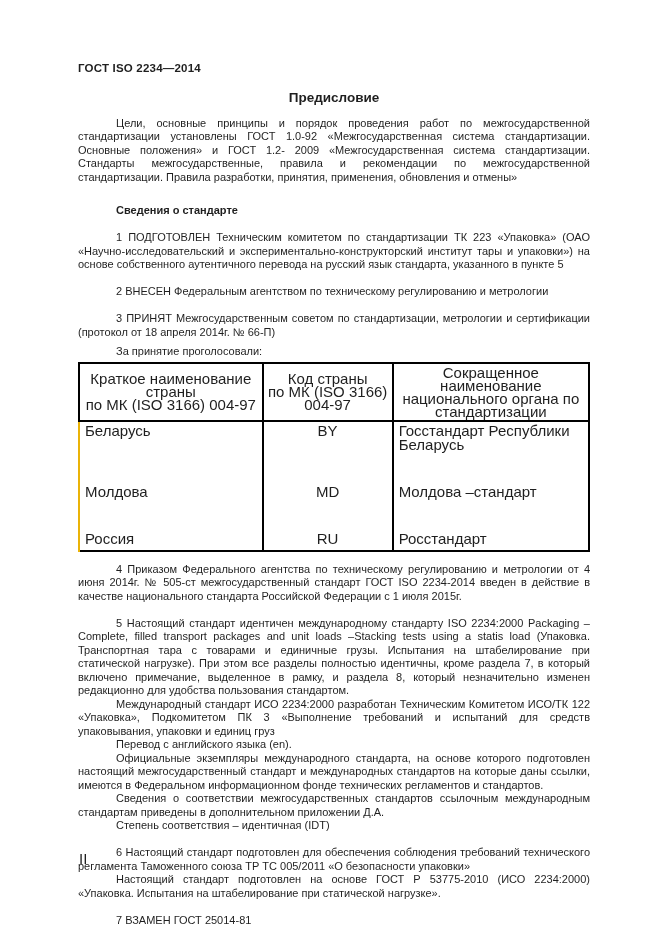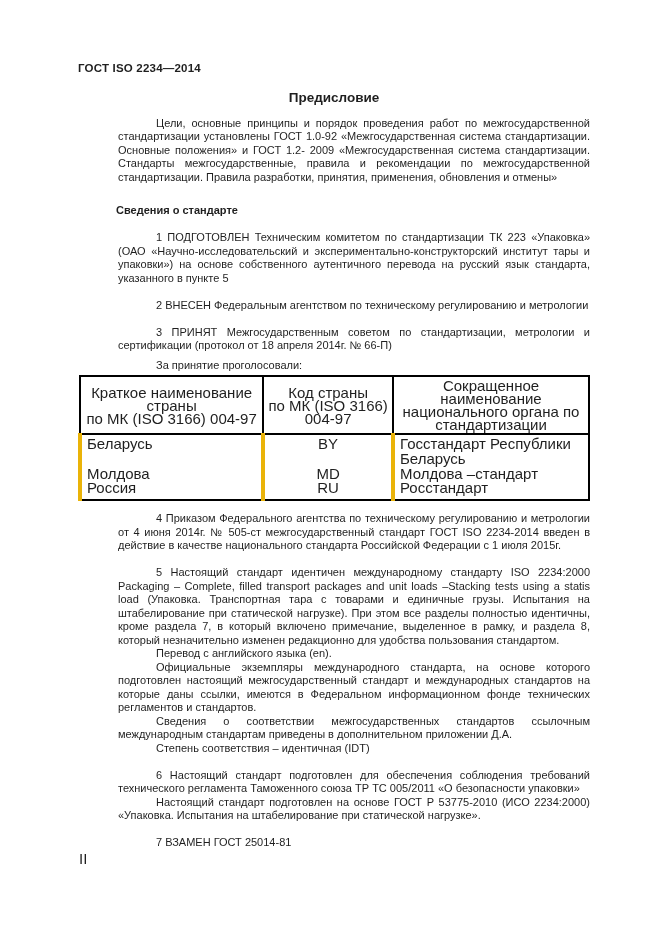--- a/index.html
+++ b/index.html
@@ -29,21 +29,20 @@
   .title {
     margin-top: 14px;
     text-align: center;
     font-weight: bold;
     font-size: 13.5px;
     line-height: 15px;
   }
   .para {
     text-align: justify;
     text-indent: 38px;
-    margin-left: 40px;
   }
   .intro { margin-top: 12px; }
   .section-heading {
     margin-top: 20px;
     font-weight: bold;
     text-indent: 38px;
   }
   .gap { margin-top: 13.5px; }
   .vote-line { margin-top: 6px; }
   table.vote-table {
@@ -55,23 +54,23 @@
   }
   table.vote-table th {
     font-weight: normal;
     text-align: center;
     vertical-align: middle;
     border: 2px solid #000;
     padding: 2px 3px;
     line-height: 13px;
   }
   table.vote-table td {
-    border-left: 4px solid #eab308;
+    border-left: 2px solid #eab308;
     border-right: 2px solid #000;
-    padding: 0 5px;
+    padding: 16px 5px;
     line-height: 14.8px;
     vertical-align: top;
   }
   table.vote-table { border: 2px solid #000; }
   table.vote-table tbody tr:first-child td { padding-top: 2px; }
   table.vote-table tbody tr:last-child td { padding-bottom: 3px; }
   .col-country { width: 36%; }
   .col-code    { width: 25.5%; text-align: center; }
   .col-body    { width: 38.5%; }
   td.cell-code { text-align: center; }
@@ -139,20 +138,21 @@
           <td>Россия</td>
           <td class="cell-code">RU</td>
           <td>Росстандарт</td>
         </tr>
       </tbody>
     </table>
 
     <p class="para after-table">4 Приказом Федерального агентства по техническому регулированию и метрологии от 4 июня 2014г. № 505-ст межгосударственный стандарт ГОСТ ISO 2234-2014 введен в действие в качестве национального стандарта Российской Федерации с 1 июля 2015г.</p>
 
     <p class="para gap">5 Настоящий стандарт идентичен международному стандарту ISO 2234:2000 Packaging – Complete, filled transport packages and unit loads –Stacking tests using a statis load (Упаковка. Транспортная тара с товарами и единичные грузы. Испытания на штабелирование при статической нагрузке). При этом все разделы полностью идентичны, кроме раздела 7, в который включено примечание, выделенное в рамку, и раздела 8, который незначительно изменен редакционно для удобства пользования стандартом.</p>
+    <p class="para">Международный стандарт ИСО 2234:2000 разработан Техническим Комитетом ИСО/ТК 122 «Упаковка», Подкомитетом ПК 3 «Выполнение требований и испытаний для средств упаковывания, упаковки и единиц груз</p>
     <p class="para">Перевод с английского языка (en).</p>
     <p class="para">Официальные экземпляры международного стандарта, на основе которого подготовлен настоящий межгосударственный стандарт и международных стандартов на которые даны ссылки, имеются в Федеральном информационном фонде технических регламентов и стандартов.</p>
     <p class="para">Сведения о соответствии межгосударственных стандартов ссылочным международным стандартам приведены в дополнительном приложении Д.А.</p>
     <p class="para">Степень соответствия – идентичная (IDT)</p>
 
     <p class="para gap">6 Настоящий стандарт подготовлен для обеспечения соблюдения требований технического регламента Таможенного союза ТР ТС 005/2011 «О безопасности упаковки»</p>
     <p class="para">Настоящий стандарт подготовлен на основе ГОСТ Р 53775-2010 (ИСО 2234:2000) «Упаковка. Испытания на штабелирование при статической нагрузке».</p>
 
     <p class="para gap">7 ВЗАМЕН ГОСТ 25014-81</p>
 

